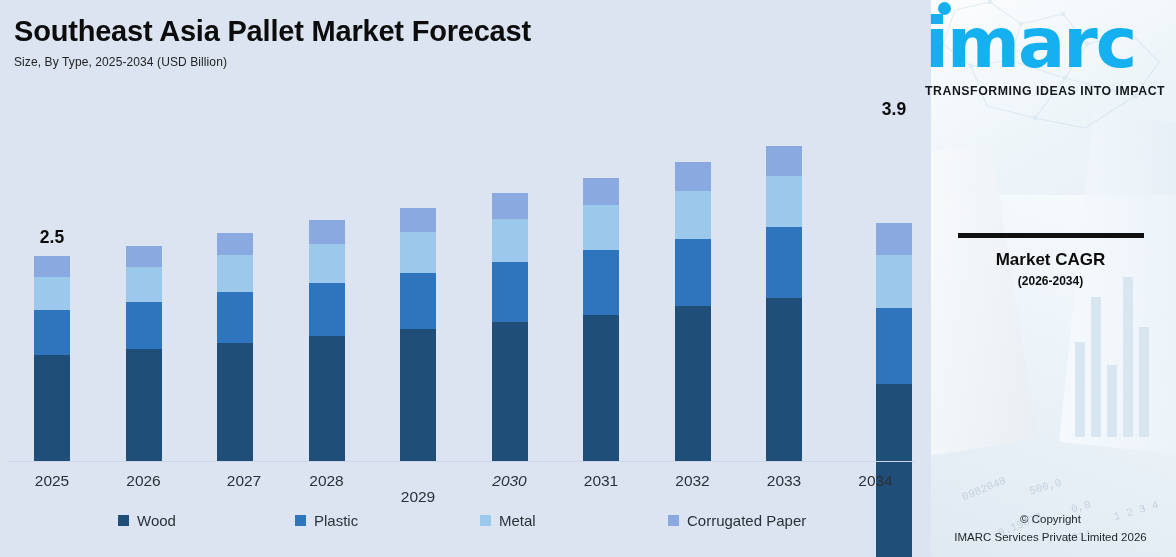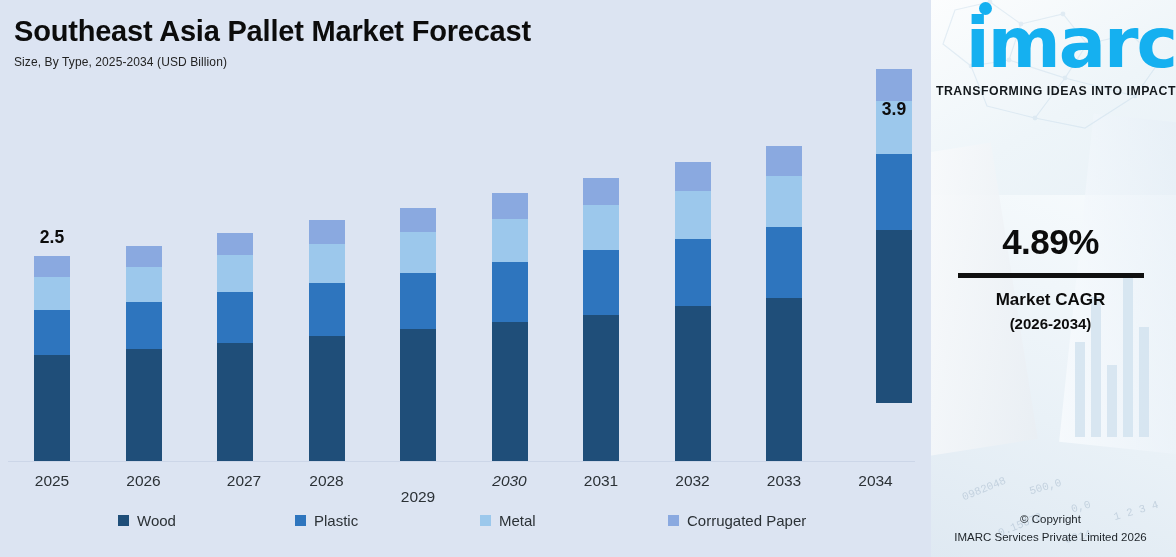--- a/index.html
+++ b/index.html
@@ -105,21 +105,21 @@
     font-family:"Liberation Mono", monospace;
     opacity:.75; white-space:nowrap;
   }
   .brand-bg .hexline {
     position:absolute; left:10px; top:0; width:240px; height:140px;
     opacity:.35;
   }
 
   .logo-wrap {
     position:absolute; left:0; top:8px; width:251px;
-    text-align:right;
+    text-align:left;
   }
   .logo-mark {
     position:relative; display:inline-block; height:74px;
     line-height:74px;
   }
   .logo-text {
     font-family:"DejaVu Sans", sans-serif;
     font-size:70px; font-weight:700; color:#15b0f0;
     letter-spacing:-2px; line-height:1;
     display:block;
@@ -132,21 +132,21 @@
     font-size:12.3px; font-weight:700; color:#13181c;
     letter-spacing:0.55px; margin-top:2px;
   }
 
   .cagr-block {
     position:absolute; left:0; top:222px; width:251px; text-align:center;
   }
   .cagr-value { font-size:35px; font-weight:700; color:#0c0c0c; letter-spacing:-0.5px; }
   .cagr-rule { width:186px; height:5px; background:#101010; margin:11px auto 10px; }
   .cagr-label { font-size:17px; font-weight:700; color:#0c0c0c; line-height:1.45; }
-  .cagr-period { font-size:15px; font-weight:700; color:#0c0c0c; line-height:1.45; }
+  .cagr-period { font-size:12px; font-weight:700; color:#0c0c0c; line-height:1.45; }
 
   .copyright {
     position:absolute; left:0; bottom:10px; width:251px; text-align:center;
     font-size:11.5px; color:#1d2328; line-height:1.55;
   }
   .edge-strip {
     position:absolute; left:0; top:0; width:6px; height:557px;
     background:#dce4f2;
   }
 </style>
@@ -230,21 +230,21 @@
             </div>
           </div>
           <div class="bar-group" style="left: 766px; width: 36px; height: 316.028px;">
             <div class="bar" style="height: 316.028px;">
               <div class="seg" style="background: rgb(138, 169, 224); height: 30.4506px;"></div>
               <div class="seg" style="background: rgb(156, 200, 236); height: 50.2023px;"></div>
               <div class="seg" style="background: rgb(46, 117, 190); height: 71.6px;"></div>
               <div class="seg" style="background: rgb(31, 78, 121); height: 163.775px;"></div>
             </div>
           </div>
-          <div class="bar-group" style="left: 876px; width: 36px; height: 393px;">
+          <div class="bar-group" style="left: 876px; width: 36px; height: 239px;">
             <div class="bar" style="height: 334.133px;">
               <div class="seg" style="background: rgb(138, 169, 224); height: 32.0966px;"></div>
               <div class="seg" style="background: rgb(156, 200, 236); height: 52.6713px;"></div>
               <div class="seg" style="background: rgb(46, 117, 190); height: 76.5379px;"></div>
               <div class="seg" style="background: rgb(31, 78, 121); height: 172.828px;"></div>
             </div>
             <div class="bar-label" style="bottom: 342.133px;">3.9</div>
           </div>
         </div>
       <div class="baseline"></div>
@@ -326,21 +326,20 @@
 
     <div class="logo-wrap">
       <div class="logo-mark">
         <span class="logo-dot"></span>
         <span class="logo-text">imarc</span>
       </div>
       <div class="logo-tag">TRANSFORMING IDEAS INTO IMPACT</div>
     </div>
 
     <div class="cagr-block">
-      <div class="cagr-value">4.89%</div>
       <div class="cagr-rule"></div>
       <div class="cagr-label">Market CAGR</div>
       <div class="cagr-period">(2026-2034)</div>
     </div>
 
     <div class="copyright">
       <div>© Copyright</div>
       <div>IMARC Services Private Limited 2026</div>
     </div>
   </div>

